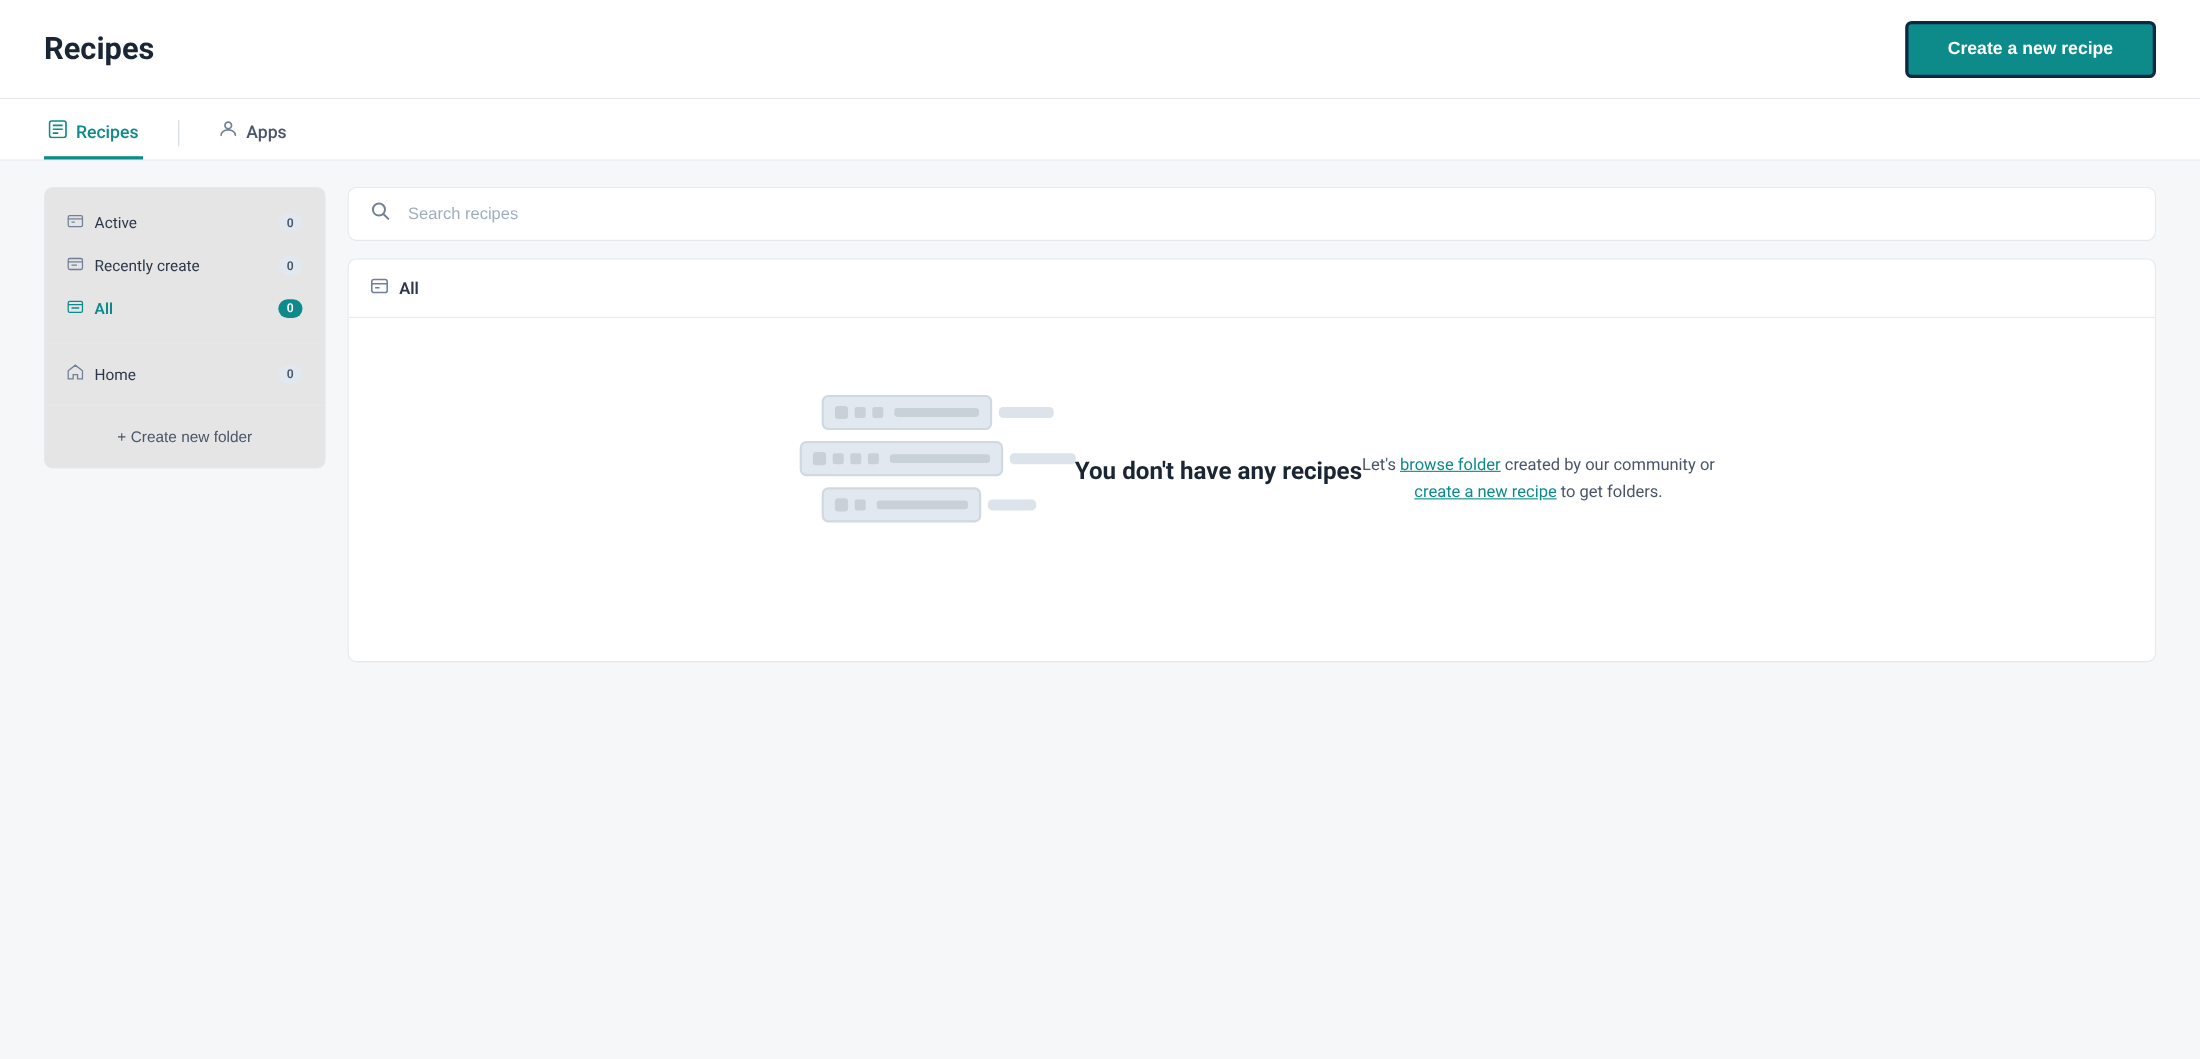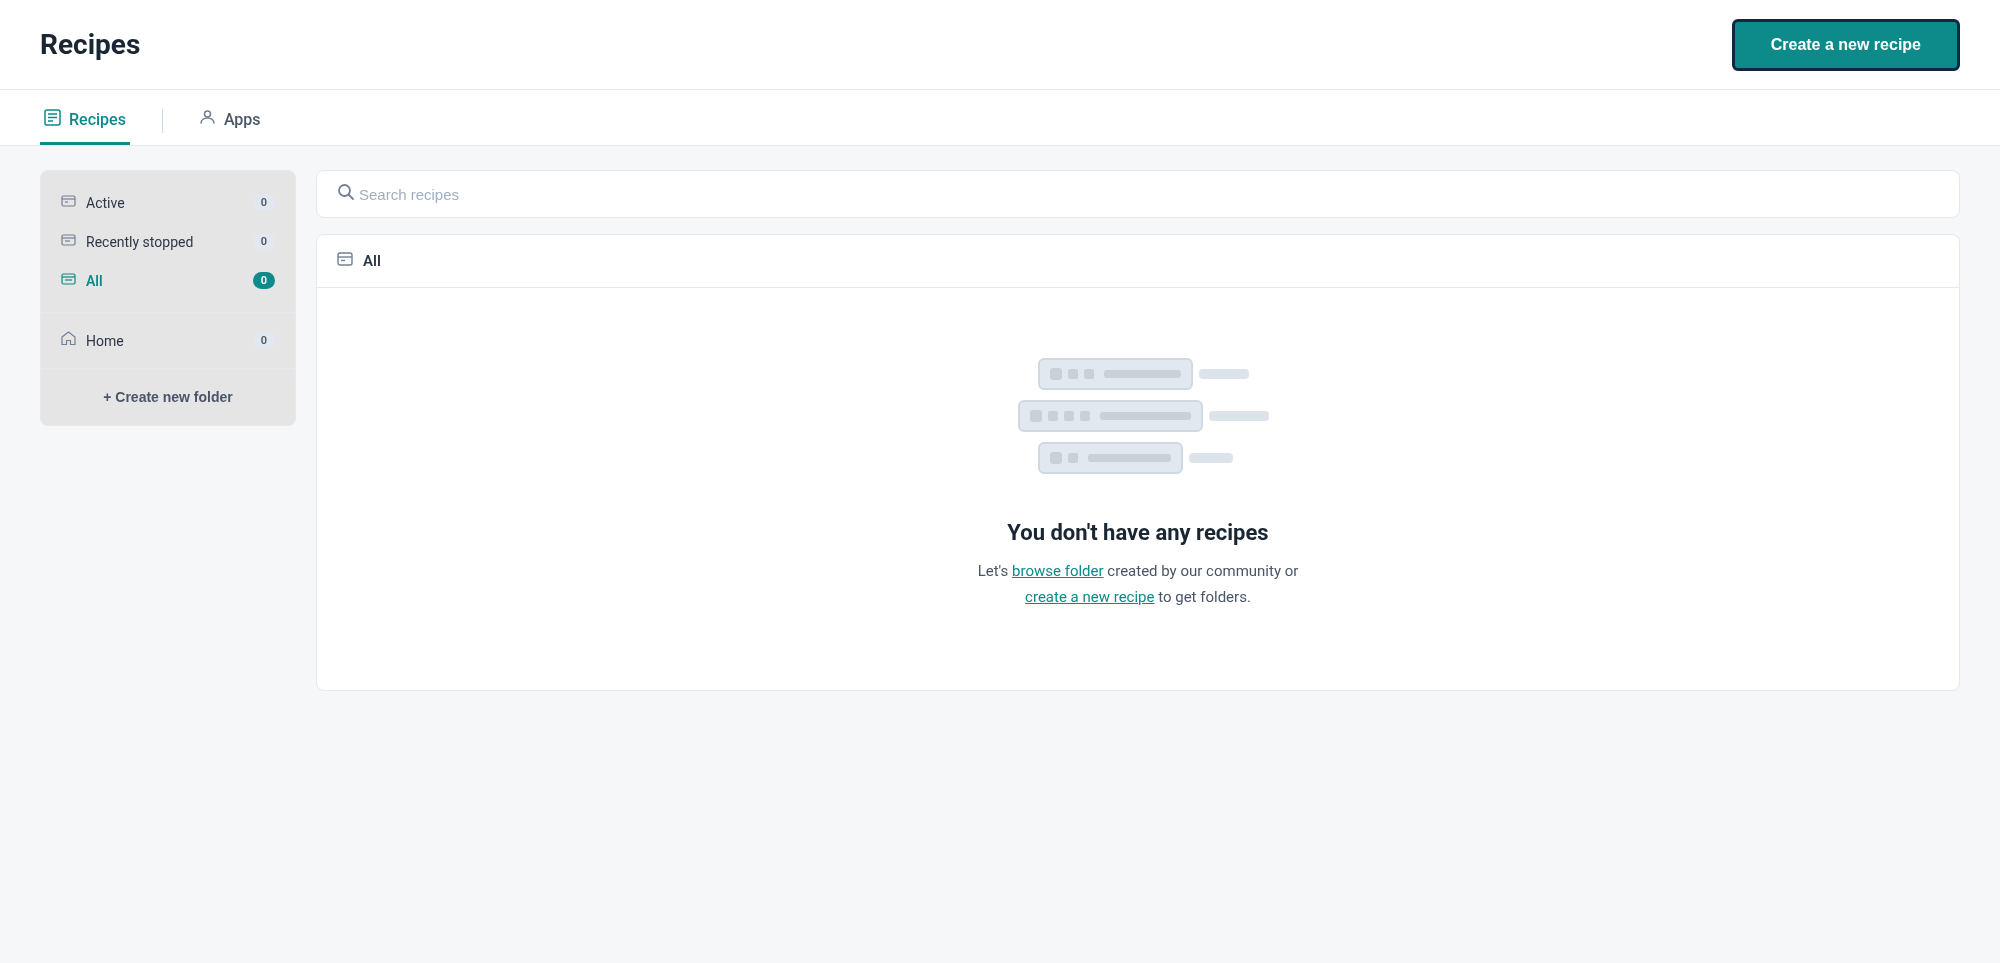--- a/index.html
+++ b/index.html
@@ -179,40 +179,40 @@
     .create-folder-btn {
       display: block;
       width: 100%;
       padding: 12px;
       text-align: center;
       font-size: 14px;
       color: #4a5568;
       background: none;
       border: none;
       cursor: pointer;
-      font-weight: 700;
+      font-weight: 400;
     }
 
     
     .right-panel {
       flex: 1;
       display: flex;
       flex-direction: column;
       gap: 16px;
     }
 
     
     .search-bar {
       background: #ffffff;
       border: 1px solid #e5e9ed;
       border-radius: 8px;
       display: flex;
       align-items: center;
       padding: 12px 20px;
-      gap: 4px;
+      gap: 16px;
     }
     .search-icon {
       color: #718096;
       font-size: 18px;
     }
     .search-input {
       border: none;
       outline: none;
       font-size: 15px;
       color: #2d3748;
@@ -239,21 +239,21 @@
       border-bottom: 1px solid #e5e9ed;
     }
     .all-icon {
       color: #718096;
       font-size: 16px;
     }
 
     
     .empty-state {
       display: flex;
-      flex-direction: column;
+      flex-direction: row;
       align-items: center;
       justify-content: center;
       padding: 60px 40px 80px;
       text-align: center;
     }
 
     
     .recipe-illustration {
       margin-bottom: 32px;
       position: relative;
@@ -331,21 +331,21 @@
 
       <div class="sidebar-item">
         <div class="sidebar-item-left">
           <span class="sidebar-icon">
             <svg width="15" height="15" viewBox="0 0 15 15" fill="none">
               <rect x="1" y="3" width="13" height="10" rx="1.5" stroke="#718096" stroke-width="1.2" fill="none"></rect>
               <line x1="1" y1="6" x2="14" y2="6" stroke="#718096" stroke-width="1.2"></line>
               <line x1="4" y1="9" x2="9" y2="9" stroke="#718096" stroke-width="1.2"></line>
             </svg>
           </span>
-          <span class="sidebar-item-label">Recently stopped</span>
+          <span class="sidebar-item-label">Recently create</span>
         </div>
         <span class="sidebar-badge">0</span>
       </div>
 
       <div class="sidebar-item selected">
         <div class="sidebar-item-left">
           <span class="sidebar-icon" style="color:#0d8a8a;">
             <svg width="15" height="15" viewBox="0 0 15 15" fill="none">
               <rect x="1" y="3" width="13" height="10" rx="1.5" stroke="#0d8a8a" stroke-width="1.2" fill="none"></rect>
               <line x1="1" y1="6" x2="14" y2="6" stroke="#0d8a8a" stroke-width="1.2"></line>

